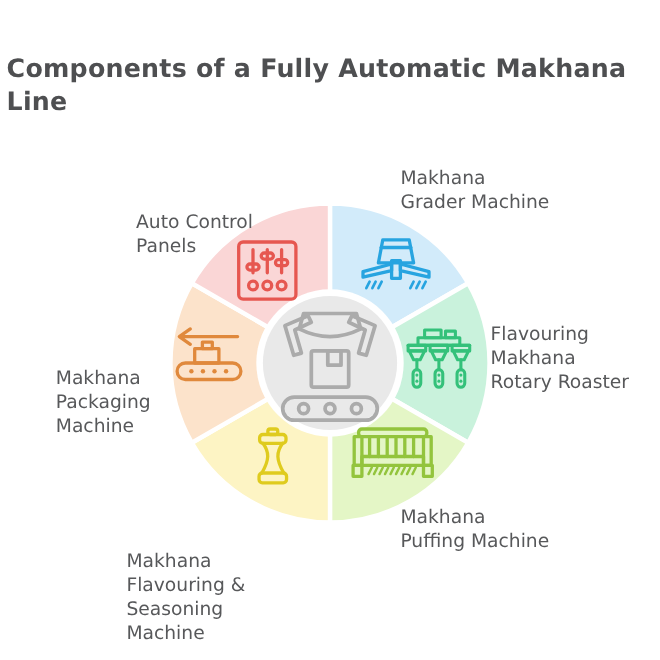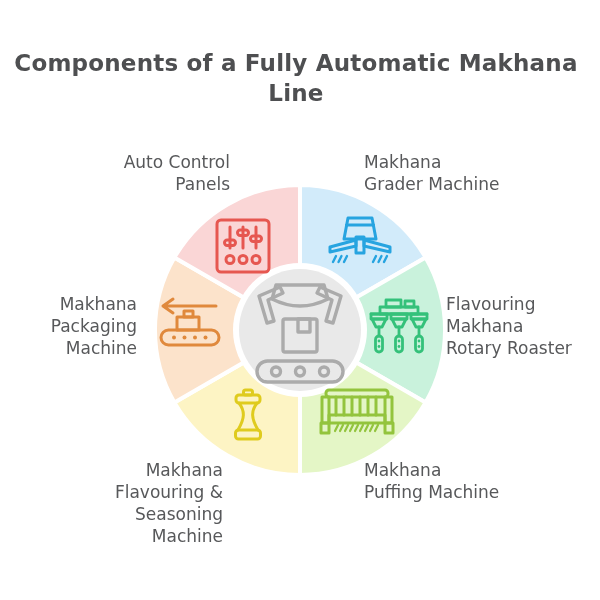--- a/index.html
+++ b/index.html
@@ -2,30 +2,30 @@
 <html><head>
 <meta charset="utf-8">
 <style>
   html,body{margin:0;padding:0;}
   body{
     width:600px;height:600px;background:#ffffff;overflow:hidden;position:relative;
     font-family:"DejaVu Sans","Liberation Sans",sans-serif;
   }
   .title{
     position:absolute;left:0;top:48px;width:592px;
-    text-align:center;font-size:23px;font-weight:bold;color:#4e4f51;
+    text-align:left;font-size:23px;font-weight:bold;color:#4e4f51;
     line-height:1.32;letter-spacing:.2px;padding:0 6px;box-sizing:border-box;
   }
   .diagram{position:absolute;left:0;top:0;}
   .seg-label{
     position:absolute;font-size:17px;line-height:22px;color:#57585a;
     white-space:pre-line;
   }
   .al{text-align:left;}
-  .ar{text-align:right;}
+  .ar{margin-top:40px;}
   .lbl-grader{left:364px;top:151px;}
   .lbl-roaster{left:446px;top:293px;}
   .lbl-puffing{left:364px;top:459px;}
   .lbl-flavouring{right:377px;top:459px;}
   .lbl-packaging{right:463px;top:293px;}
   .lbl-control{right:370px;top:151px;}
   svg *{vector-effect:non-scaling-stroke;}
 </style>
 </head>
 <body>

